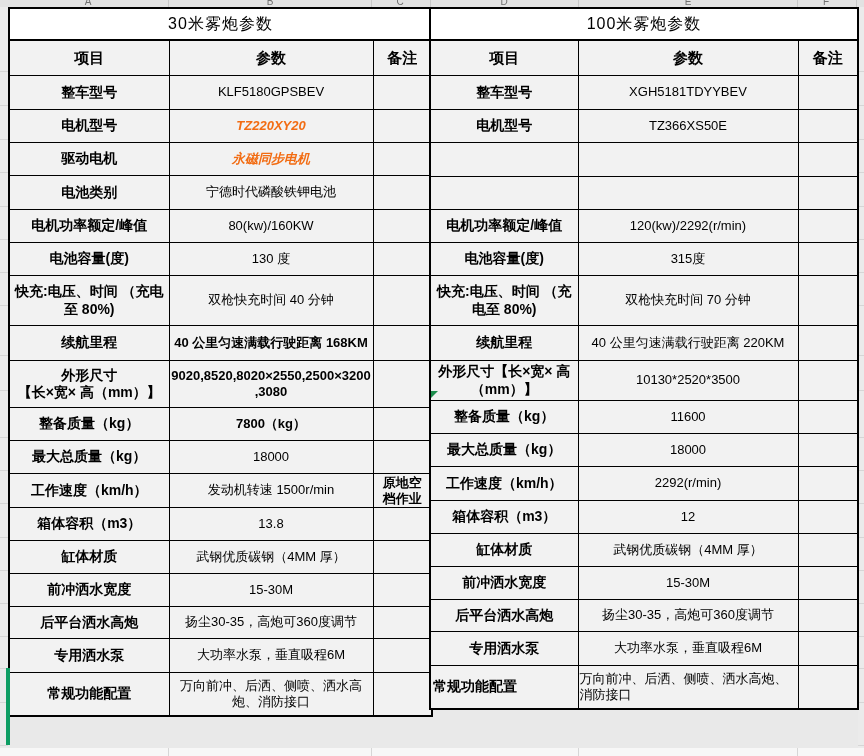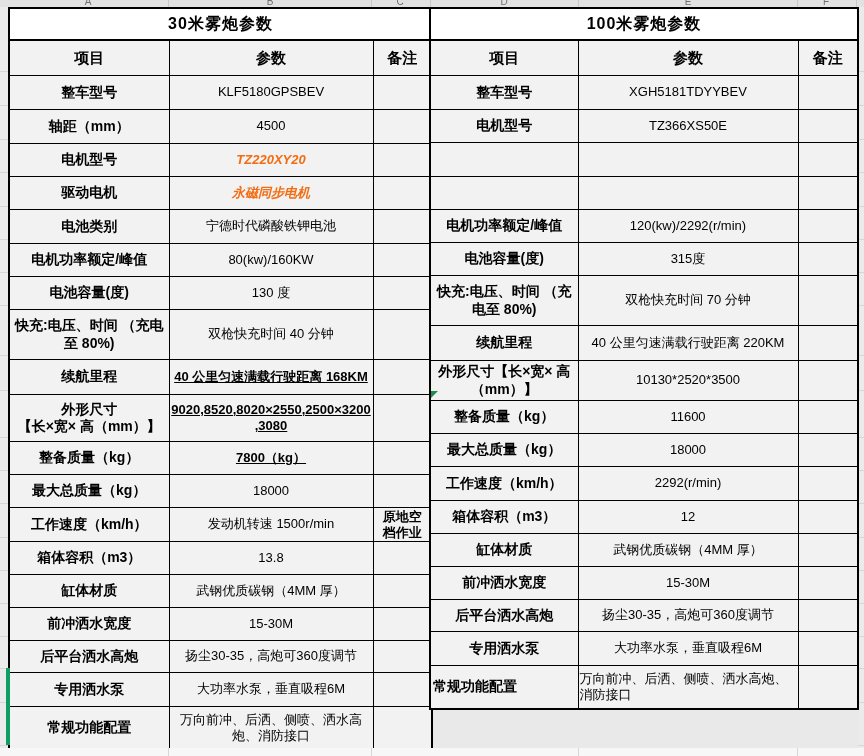--- a/index.html
+++ b/index.html
@@ -15,27 +15,27 @@
   .colstrip{position:absolute;left:0;top:0;width:864px;height:7px;background:#E2E2E2;overflow:hidden;}
   .colstrip .letter{position:absolute;top:-4px;font-size:10px;color:#707070;transform:translateX(-50%);}
   .colstrip .sep{position:absolute;top:0;width:1px;height:7px;background:#C8C8C8;}
   
   table.ptable{position:absolute;top:7px;border-collapse:collapse;table-layout:fixed;background:#F2F2F2;}
   #t0{left:8px;width:423px;}
   #t1{left:429px;width:428px;}
   table.ptable{border:2px solid #000;}
   .ptable td,.ptable th{border:1px solid #000;overflow:hidden;padding:0 2px;vertical-align:middle;}
   .ptable .title{height:30px;background:#FFFFFF;border-bottom:2px solid #000;
-                 font-size:16px;font-weight:bold;text-align:center;letter-spacing:1px;}
+                 font-size:16px;font-weight:normal;text-align:center;letter-spacing:1px;}
   .ptable th{height:34px;font-size:15px;font-weight:bold;text-align:center;background:#F2F2F2;}
   .ptable td.item{font-size:14px;font-weight:bold;text-align:center;line-height:1.25;white-space:pre-wrap;}
   .ptable td.value{font-size:13px;text-align:center;line-height:1.25;word-break:break-word;overflow-wrap:anywhere;padding:0 1px;}
   .ptable td.note{font-size:13px;font-weight:bold;text-align:center;line-height:1.2;padding:0 4px;}
   .ptable td.value.orange{color:var(--accent-orange);font-weight:bold;font-style:italic;}
-  .ptable td.value.emph{font-weight:bold;text-decoration:underline;}
+  .ptable td.value.emph{font-weight:bold;}
   .ptable td.ta-left{text-align:left;}
   
   .green-bar{position:absolute;left:6px;top:668px;width:4px;height:77px;background:var(--marker-green);}
   .green-tri{position:absolute;left:431px;top:391px;width:0;height:0;
              border-top:7px solid var(--flag-green);border-right:7px solid transparent;}
   
   .sliver{position:absolute;top:7px;height:741px;background:#EBEBEB;}
   #sliver-left{left:0;width:8px;}
   #sliver-right{left:858px;width:6px;}
   .hline{position:absolute;left:0;width:100%;height:1px;background:var(--grid-faint);}
@@ -122,25 +122,20 @@
         <th>参数</th>
         <th>备注</th>
       </tr>
     </thead>
     <tbody>
         <tr style="height: 34px;">
       <td class="item">整车型号</td>
       <td class="value">KLF5180GPSBEV</td>
       <td class="note"></td>
     </tr>
-        <tr style="height: 34px;">
-      <td class="item">轴距（mm）</td>
-      <td class="value">4500</td>
-      <td class="note"></td>
-    </tr>
         <tr style="height: 33px;">
       <td class="item">电机型号</td>
       <td class="value orange">TZ220XY20</td>
       <td class="note"></td>
     </tr>
         <tr style="height: 33px;">
       <td class="item">驱动电机</td>
       <td class="value orange">永磁同步电机</td>
       <td class="note"></td>
     </tr>

